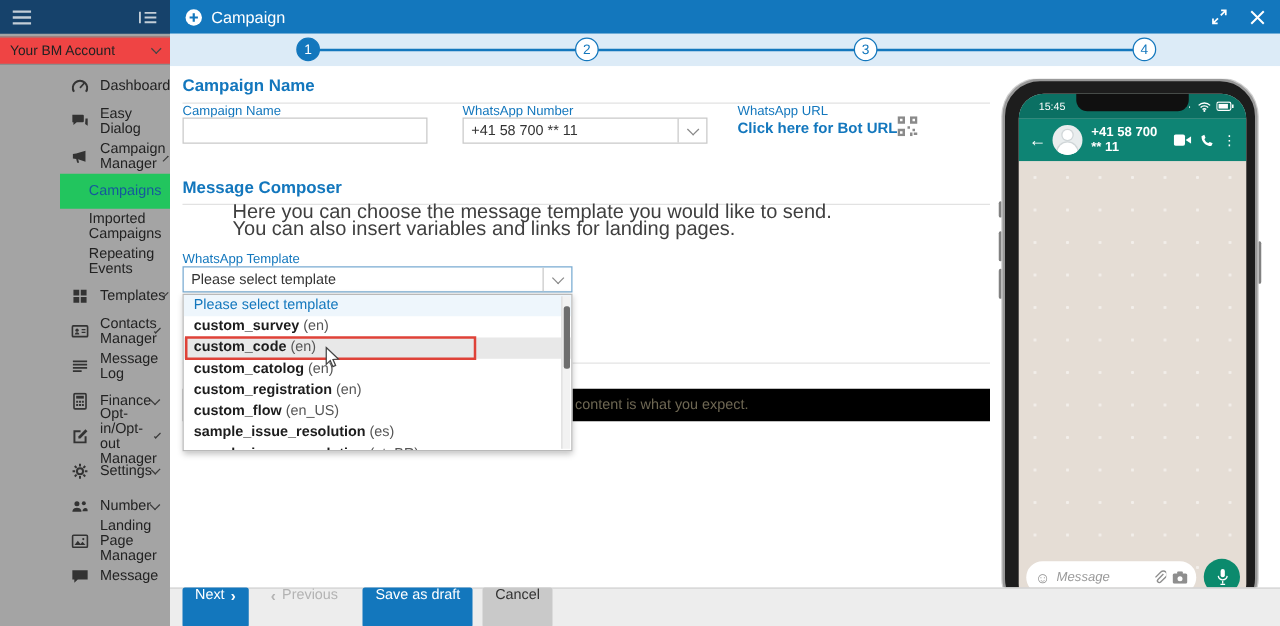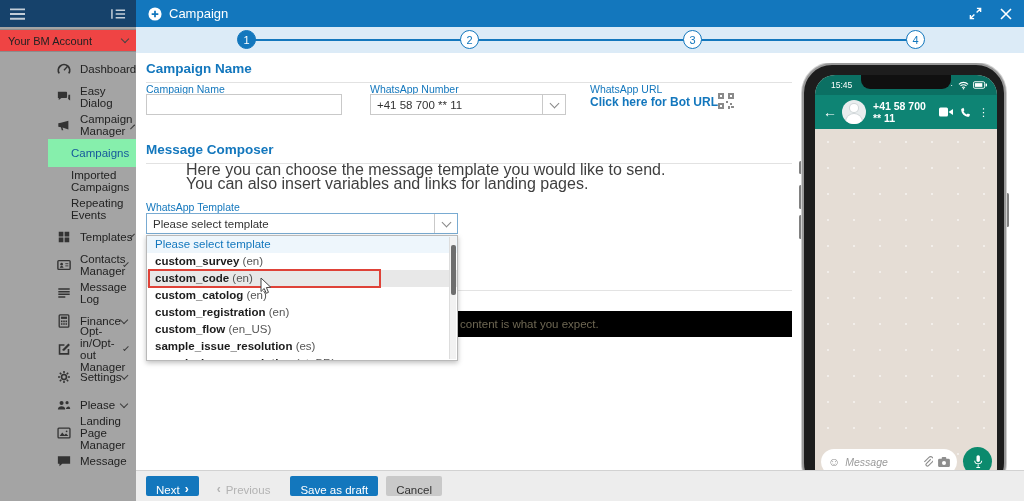--- a/index.html
+++ b/index.html
@@ -10,21 +10,21 @@
   
   .sidebar { position:absolute; left:0; top:0; width:136px; height:501px; background:#a4a4a4; }
   .sb-topbar { height:27px; background:#16426b; display:flex; align-items:center; justify-content:space-between; padding:0 10px; }
   .sb-topbar svg { color:#c3ced8; }
   .sb-account { margin-top:2px; height:23px; background:#ef4444; border-top:1px solid #8c8c8c; border-bottom:1px solid #8c8c8c;
     display:flex; align-items:center; padding:0 8px; font-size:11px; color:#222; }
   .sb-items { margin-top:3px;padding-left:48px; }
   .sb-item { display:flex; align-items:center; height:28px; padding:0 9px; font-size:11.5px; color:#222; cursor:default; }
   .sb-item .ico { width:14px; height:14px; margin-right:9px; flex:0 0 14px; color:#333; }
   .sb-item.sub { padding-left:23px; }
-  .sb-item.active { background:#86efac; color:#15599b; }
+  .sb-item.active { background:#22c55e; color:#15599b; }
   .chev { width:6px; height:6px; border-right:1.5px solid #3c3c3c; border-bottom:1.5px solid #3c3c3c; margin-left:auto; }
   .chev.down { transform:rotate(45deg); margin-top:-3px; }
   .chev.up { transform:rotate(-135deg); margin-top:3px; }
   .sb-account .chev { border-color:#444; }
 
   
   .m-header { position:absolute; left:136px; top:0; right:0; height:27px; background:#1377bd; display:flex; align-items:center; padding:0 12px; }
   .m-title { color:#fff; font-size:13px; margin-left:7px; }
   .m-header .spacer { flex:1; }
   .hd-ic { color:#fff; margin-left:18px; }
@@ -90,21 +90,21 @@
   .input-pill { position:absolute; left:6px; top:374px; width:136px; height:26px; background:#fff; border-radius:14px;
     display:flex; align-items:center; padding:0 7px; color:#8e8e8e; }
   .input-pill .smiley { font-size:12px; }
   .input-pill .ph { font-size:10.5px; font-style:italic; color:#9a9a9a; margin-left:5px; flex:1; }
   .mic-btn { position:absolute; left:148px; top:372px; width:29px; height:29px; border-radius:50%; background:#0b8a6d;
     display:flex; align-items:center; justify-content:center; }
 
   
   .footer { position:absolute; left:136px; top:470px; right:0; height:31px; background:#ededed; border-top:1px solid #d2d2d2;
     display:flex; align-items:center; padding-left:10px; }
-  .btn { height:20px; border:none; border-radius:2px; font-size:11.5px; font-family:inherit; padding:0 10px; display:flex; align-items:flex-end; cursor:pointer; }
+  .btn { height:32px; border:none; border-radius:2px; font-size:11.5px; font-family:inherit; padding:0 10px; display:flex; align-items:flex-start; cursor:pointer; }
   .btn .bc { font-size:12px; font-weight:bold; }
   .btn-next { background:#1377bd; color:#fff; }
   .btn-next .bc { margin-left:5px; }
   .btn-prev { background:transparent; color:#b3b3b3; margin-left:8px; }
   .btn-prev .bc { margin-right:5px; }
   .btn-save { background:#1377bd; color:#fff; margin-left:10px; }
   .btn-cancel { background:#c9c9c9; color:#333; margin-left:8px; }
 </style>
 </head>
 <body>
@@ -203,21 +203,21 @@
         <span>Settings</span>
         <span class="chev down"></span>
       </div>
       <div class="sb-item">
         <svg class="ico" viewBox="0 0 16 16">
             <circle cx="5.2" cy="5.8" r="2.3" fill="currentColor"></circle>
             <path d="M1 13c0-2.3 1.9-3.6 4.2-3.6S9.4 10.7 9.4 13z" fill="currentColor"></path>
             <circle cx="11.5" cy="5.3" r="1.8" fill="currentColor"></circle>
             <path d="M10.2 12.6c.3-1.9 1.5-2.9 3-2.9 1.3 0 1.8 1.1 1.8 2.9z" fill="currentColor"></path>
           </svg>
-        <span>Please</span>
+        <span>Number</span>
         <span class="chev down"></span>
       </div>
       <div class="sb-item">
         <svg class="ico" viewBox="0 0 16 16">
             <rect x="1.2" y="2.5" width="13.6" height="11" rx="1" fill="none" stroke="currentColor" stroke-width="1.5"></rect>
             <path d="M3 11.5l3-4 2.4 2.9 1.9-1.9 2.7 3z" fill="currentColor"></path>
             <circle cx="11" cy="6" r="1" fill="currentColor"></circle>
           </svg>
         <span>Landing Page Manager</span>
       </div>

